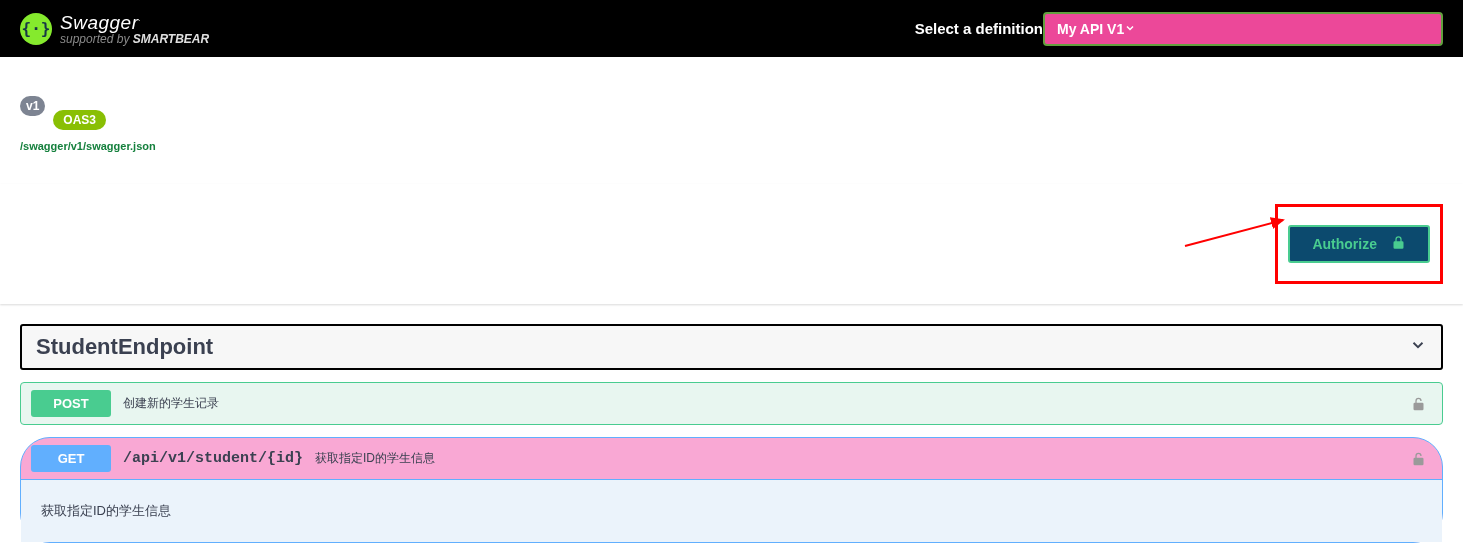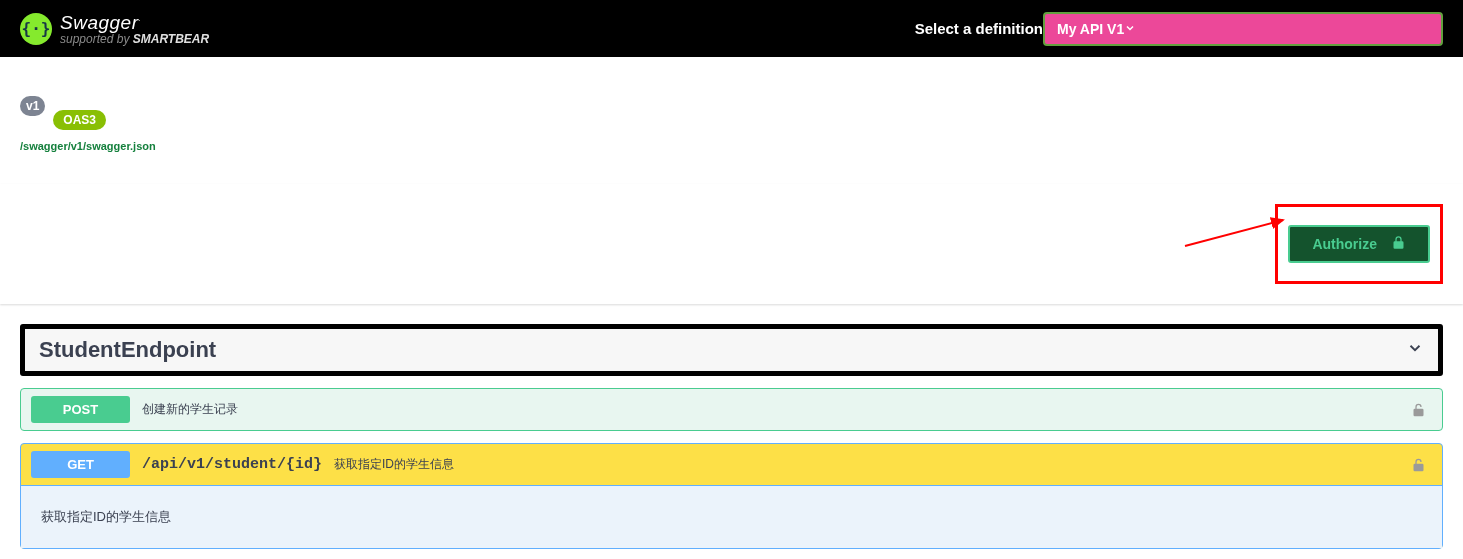--- a/index.html
+++ b/index.html
@@ -53,56 +53,56 @@
 
 
 .scheme-container { padding: 20px; display:flex; justify-content:flex-end; box-shadow: 0 1px 2px rgba(0,0,0,0.15); background:#fff; }
 .auth-highlight {
   border: 3px solid #ff0000;
   padding: 18px 10px 18px 10px;
   display: inline-block;
   position: relative;
 }
 .auth-btn {
-  border: 2px solid #49cc90; color: #49cc90; background: #14532d;
+  border: 2px solid #49cc90; color: #49cc90; background: #0c4a6e;
   font-weight: bold; font-size: 14px;
   padding: 7px 22px; border-radius: 3px;
   display: flex; align-items: center; gap: 14px; cursor: pointer;
 }
 .lock-green svg { fill: #49cc90; }
 
 .arrow-annotation {
   position: absolute;
   right: 170px; top: 16px;
   pointer-events: none;
 }
 
 
 .wrapper { padding: 0 20px; margin-top: 20px; }
 .tag-header {
-  border: 5px solid #000000; border-radius: 3px;
+  border: 2px solid #000000; border-radius: 3px;
   background: #f7f7f7;
   display: flex; align-items: center; justify-content: space-between;
   padding: 8px 14px; cursor: pointer;
 }
 .tag-name { font-size: 22px; font-weight: bold; color: #3b4151; }
 
 
 .opblock {
   border: 1px solid; border-radius: 4px; margin-top: 12px;
 }
 .opblock-post { background: #e8f6f0; border-color: #49cc90; }
-.opblock-get { background: #fde047; border-color: #61affe; }
+.opblock-get { background: #f9a8d4; border-color: #61affe; border-radius: 30px; }
 
 .op-summary {
   display: flex; align-items: center; padding: 7px 10px; gap: 12px; cursor: pointer;
 }
 .method {
   color: #fff; font-weight: bold; font-size: 13px;
-  padding: 6px 0; width: 99px; text-align: center; border-radius: 3px;
+  padding: 6px 0; width: 80px; text-align: center; border-radius: 3px;
   font-family: sans-serif;
 }
 .method-post { background: #49cc90; }
 .method-get { background: #61affe; }
 .op-path { font-family: "Courier New", monospace; font-size: 15px; font-weight: bold; color: #3b4151; }
 .op-desc { font-size: 12px; color: #3b4151; }
 .op-right { margin-left: auto; display:flex; align-items:center; padding-right:6px; }
 .lock-gray svg { fill: #9a9a9a; }
 
 .op-body {

